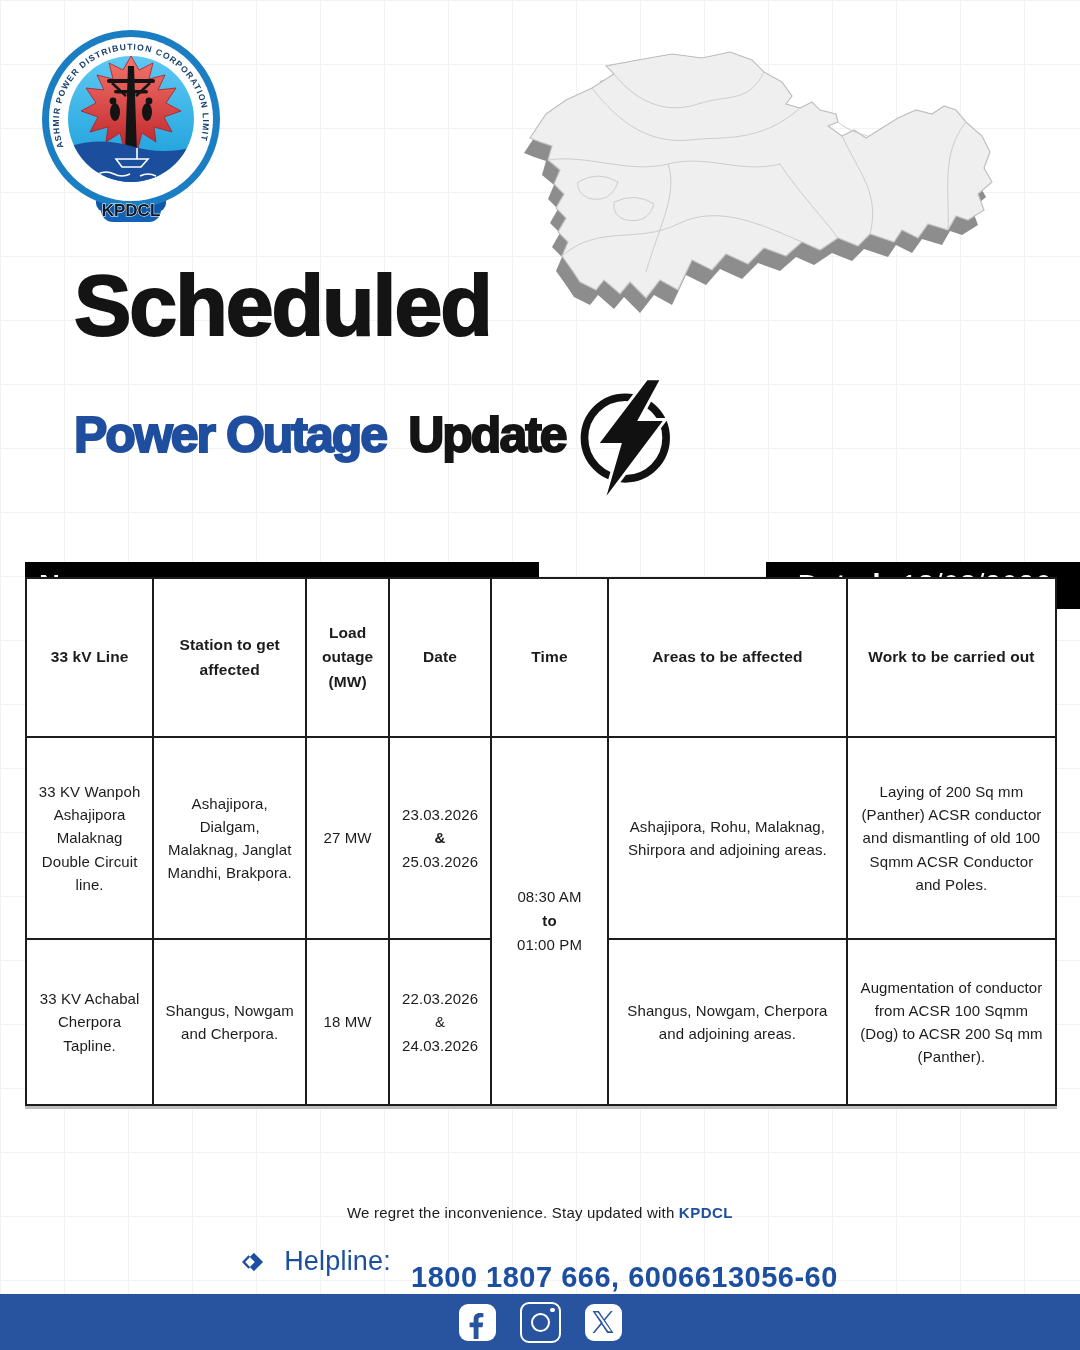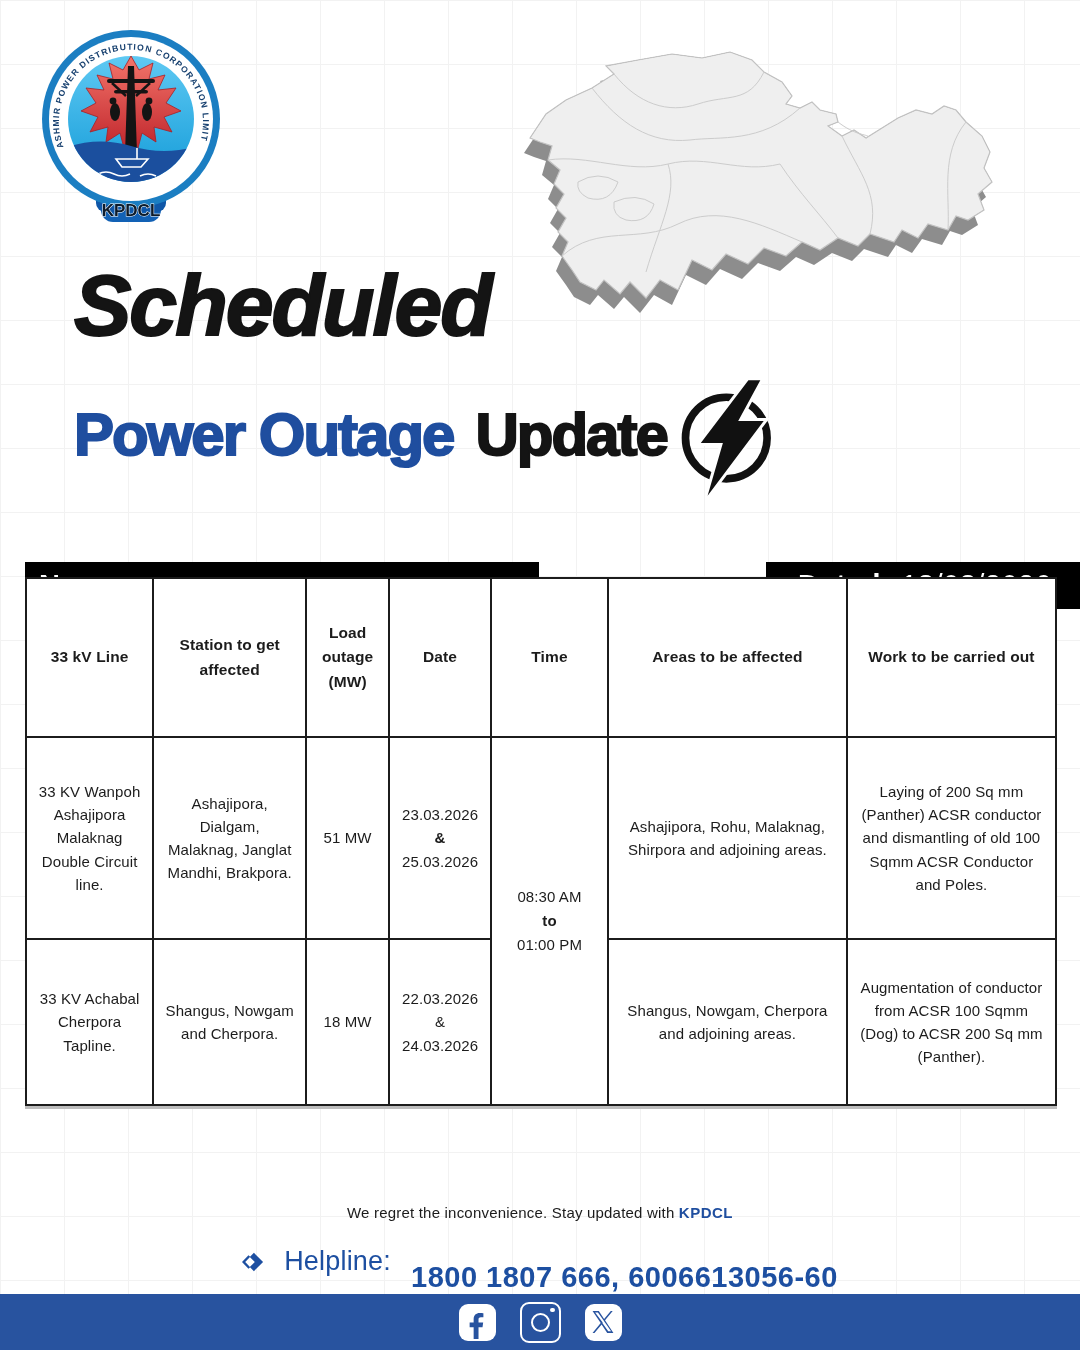--- a/index.html
+++ b/index.html
@@ -13,24 +13,24 @@
     color:#1c1c1c;
   }
   
   .logo{position:absolute;left:36px;top:26px;width:190px;height:206px;}
   
   .map{position:absolute;left:518px;top:42px;width:505px;height:300px;}
   
   .title-block{position:absolute;left:74px;top:262px;width:960px;}
   .title-line1{
     font-size:86px;font-weight:bold;color:#141414;letter-spacing:-2px;
-    -webkit-text-stroke:2px #141414;line-height:1.0;font-style:italic;
+    -webkit-text-stroke:2px #141414;line-height:1.0;
   }
   .title-line2{
-    margin-top:18px;font-size:60px;font-weight:bold;letter-spacing:-2px;line-height:1.0;
+    margin-top:18px;font-size:50px;font-weight:bold;letter-spacing:-2px;line-height:1.0;
     white-space:nowrap;display:flex;align-items:center;
   }
   .title-blue{color:#1f4e9f;-webkit-text-stroke:2px #1f4e9f;}
   .title-black{color:#141414;-webkit-text-stroke:2px #141414;margin-left:22px;}
   .bolt-icon{width:102px;height:132px;margin-left:10px;margin-top:6px;flex:0 0 auto;}
   
   .ref-row{position:absolute;left:0;top:530px;width:1080px;height:47px;margin-top:32px;}
   .ref-bar{
     position:absolute;top:0;height:47px;background:#000;color:#fff;
     display:flex;align-items:center;font-size:29px;letter-spacing:.5px;
@@ -212,21 +212,21 @@
       <th>Station to get affected</th>
       <th>Load outage (MW)</th>
       <th>Date</th>
       <th>Time</th>
       <th>Areas to be affected</th>
       <th>Work to be carried out</th>
     </tr>
     <tr class="row1">
       <td>33 KV Wanpoh Ashajipora Malaknag Double Circuit line.</td>
       <td>Ashajipora, Dialgam, Malaknag, Janglat Mandhi, Brakpora.</td>
-      <td>51 MW</td>
+      <td>27 MW</td>
       <td>
         <div>23.03.2026</div>
         <div class="sep-bold">&amp;</div>
         <div>25.03.2026</div>
       </td>
       <td class="time-cell" rowspan="2">
         <div>08:30 AM</div>
         <div class="sep-bold">to</div>
         <div>01:00 PM</div>
       </td>

